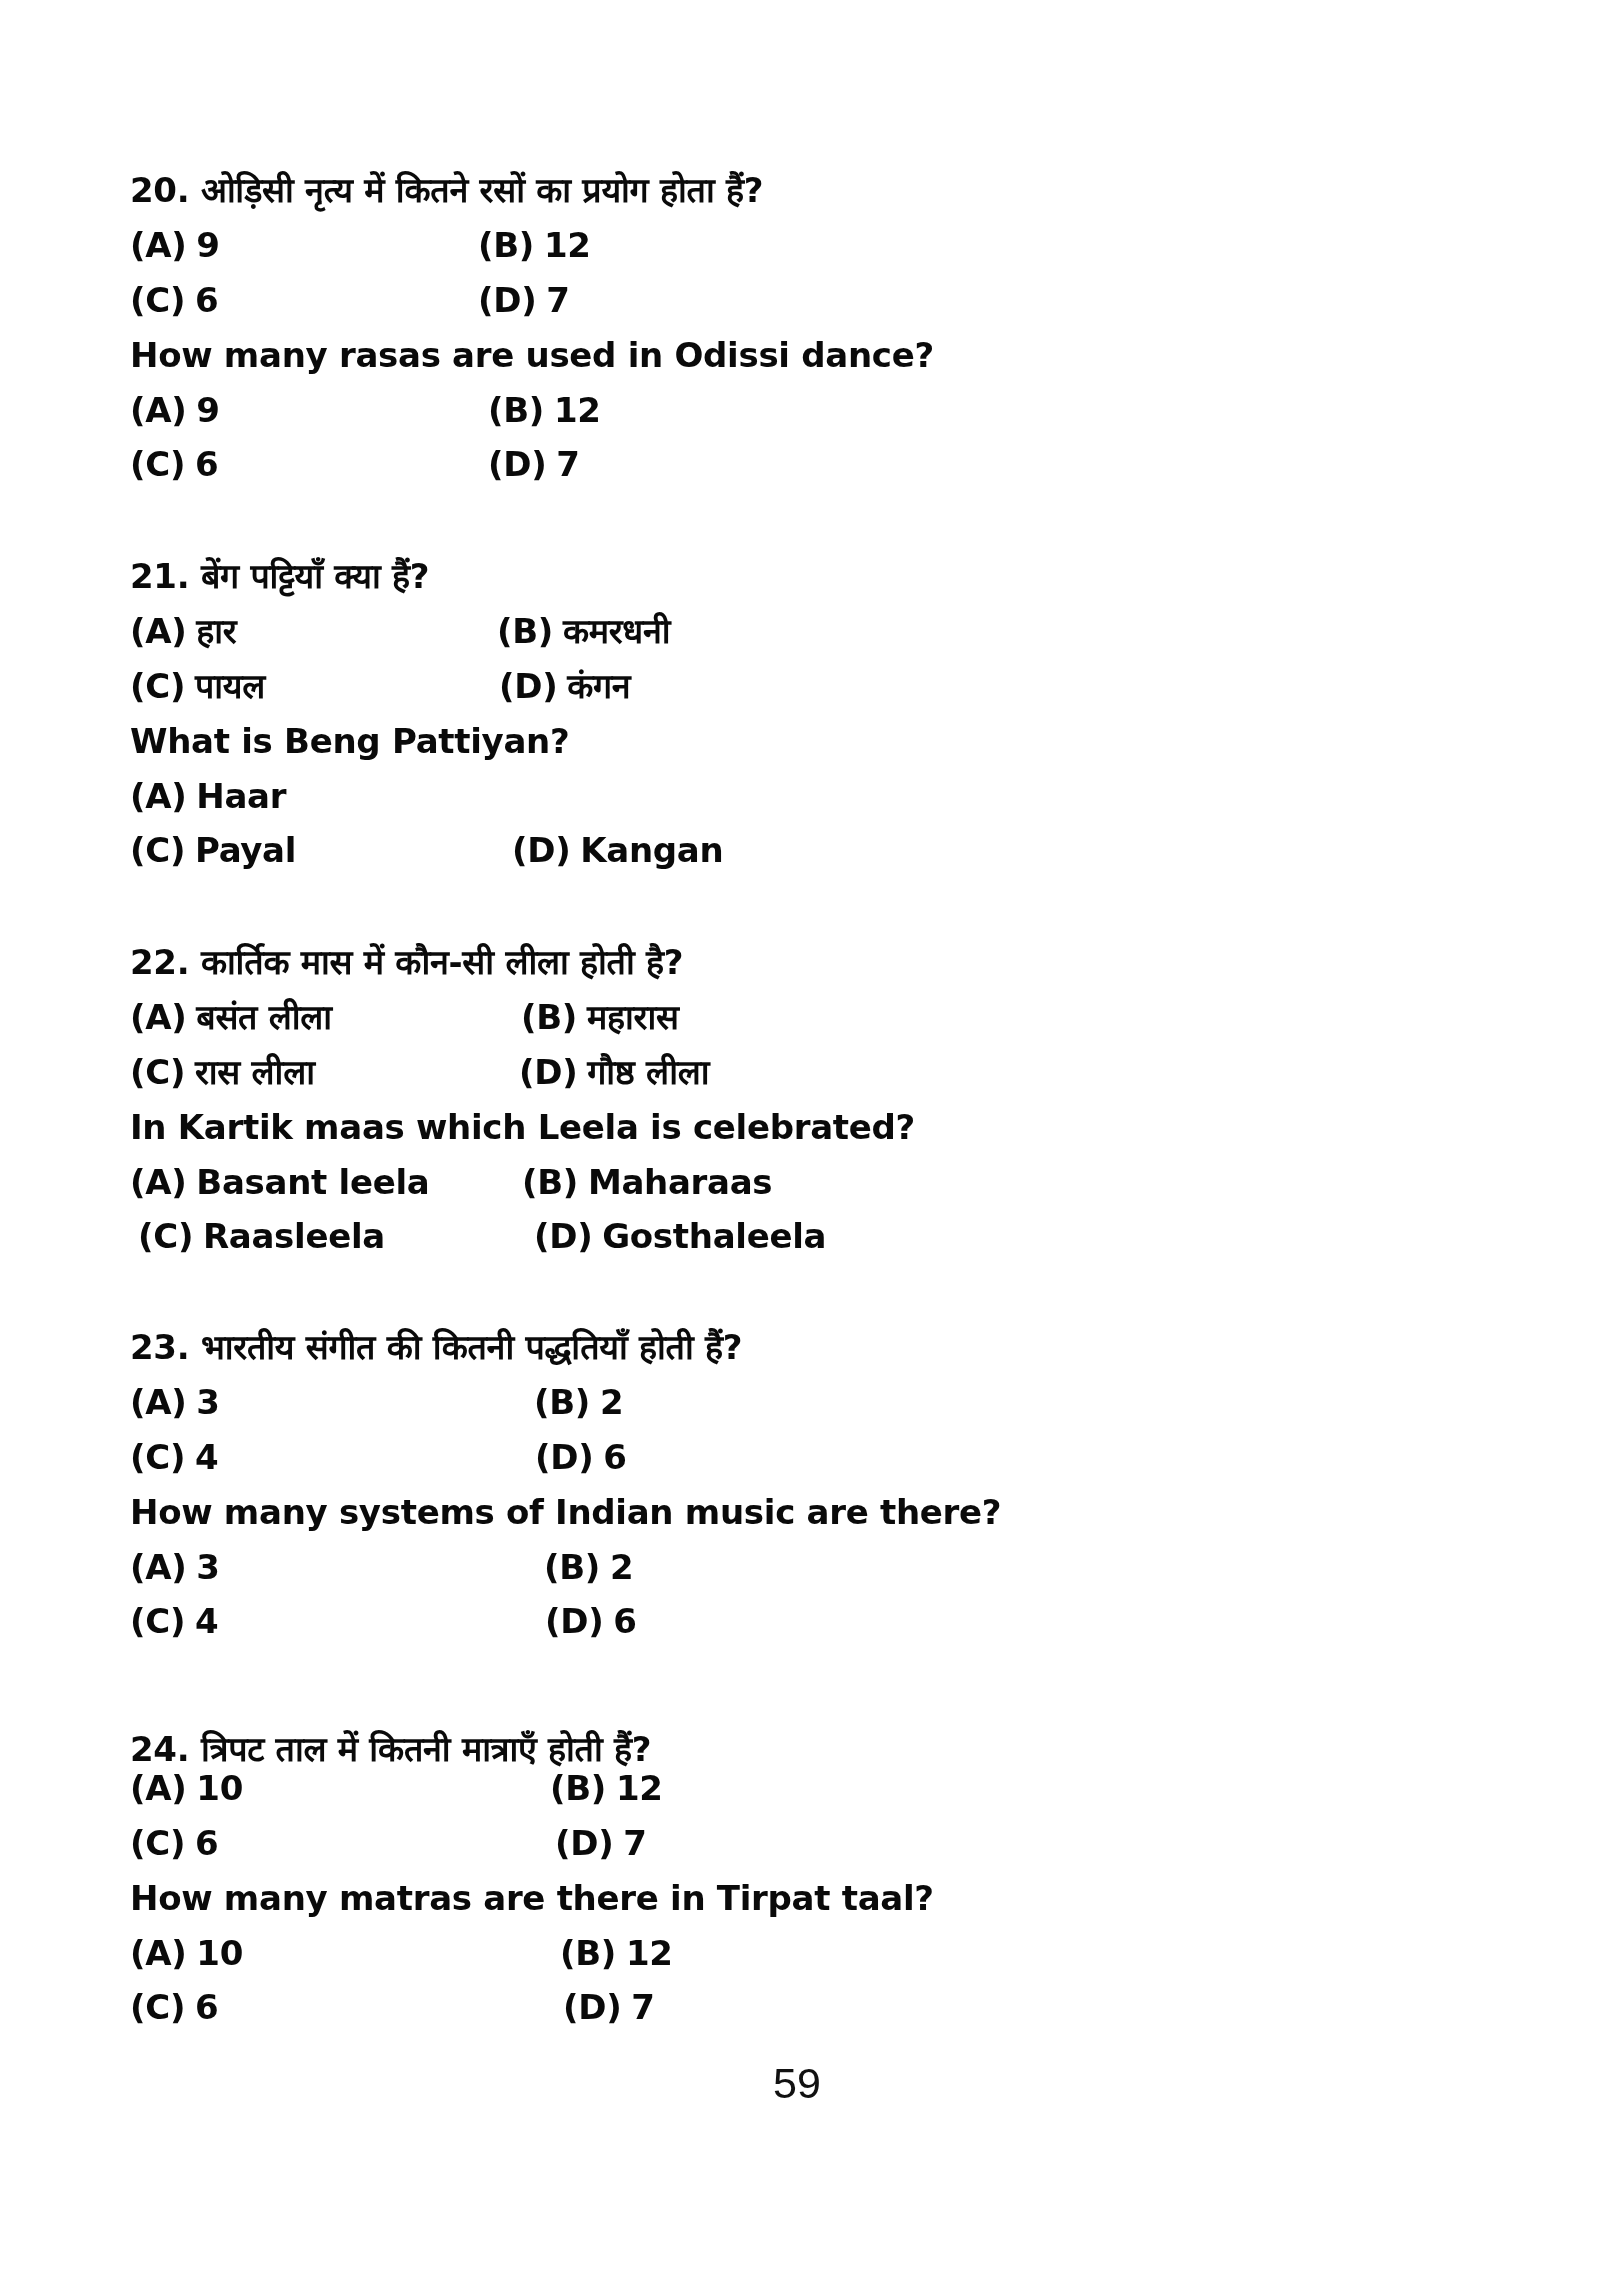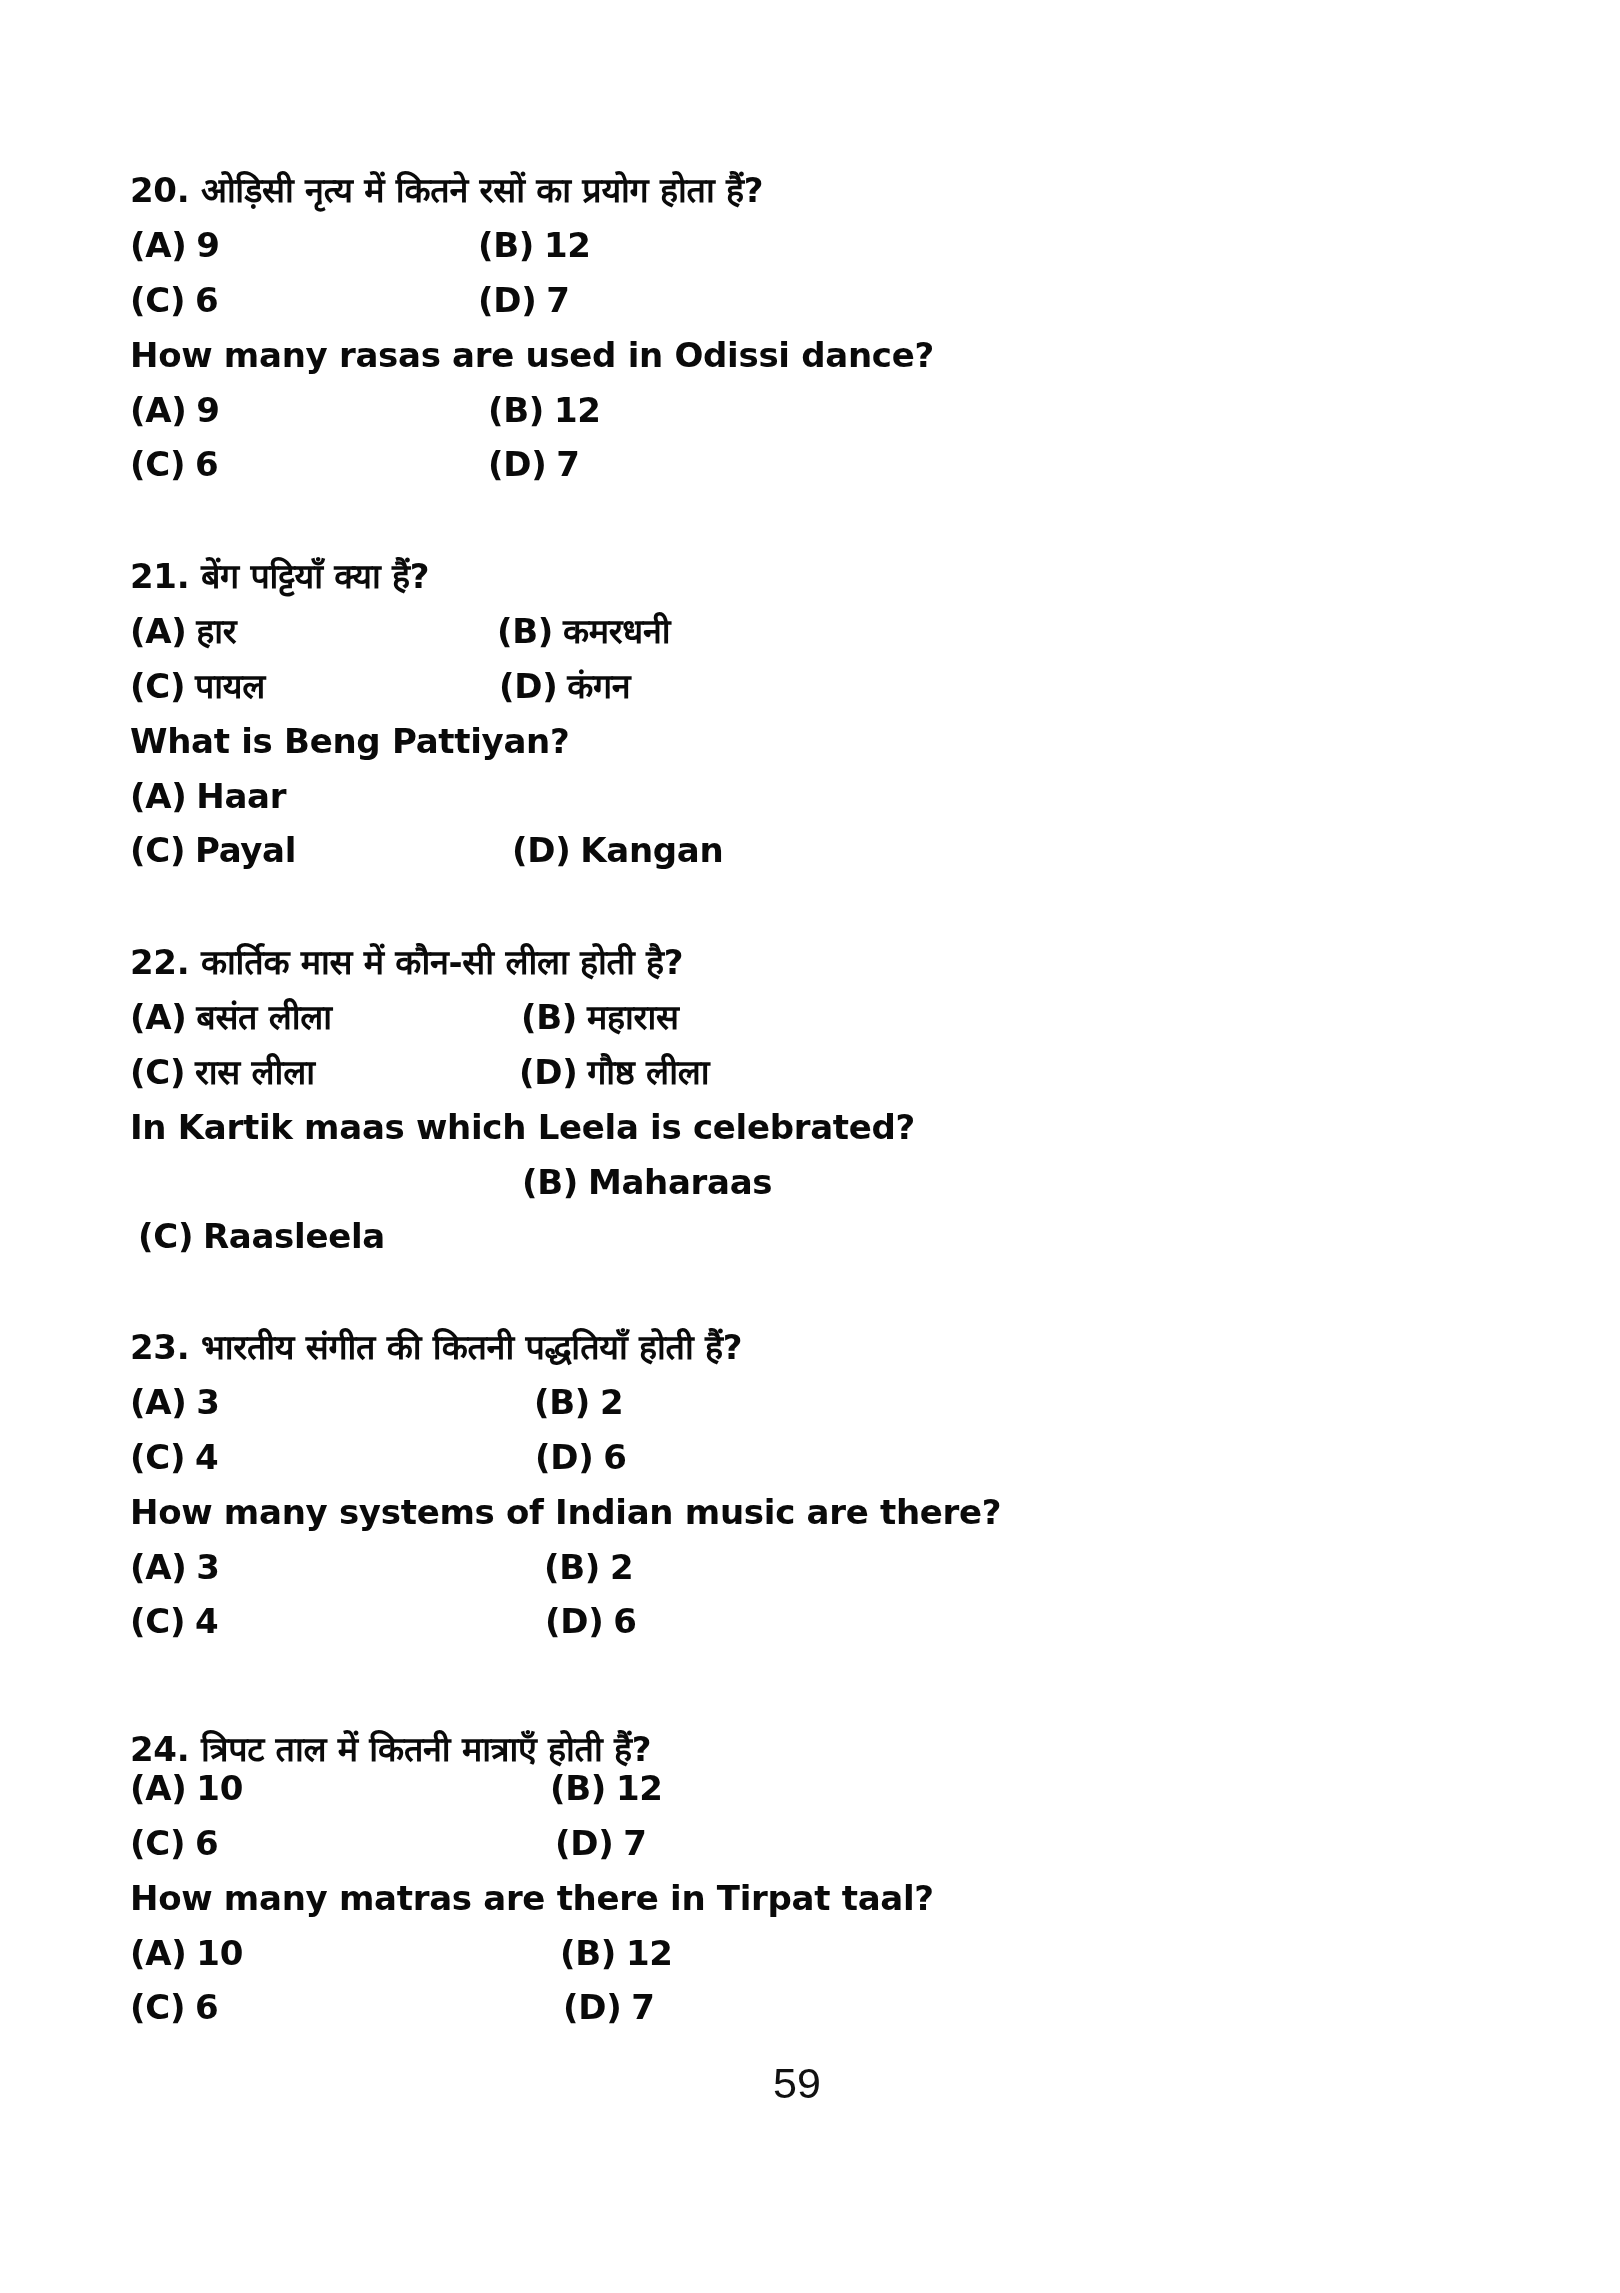--- a/index.html
+++ b/index.html
@@ -116,24 +116,26 @@
     <div class="line" style="top:55px; width:1372px;">
       <span class="opt" style="left:0;"><span class="lbl">(A)</span><span>बसंत लीला</span></span>
       <span class="opt" style="left:391px;"><span class="lbl">(B)</span><span>महारास</span></span>
     </div>
     <div class="line" style="top:110px; width:1372px;">
       <span class="opt" style="left:0;"><span class="lbl">(C)</span><span>रास लीला</span></span>
       <span class="opt" style="left:389px;"><span class="lbl">(D)</span><span>गौष्ठ लीला</span></span>
     </div>
     <div class="line" style="top:165px;">In Kartik maas which Leela is celebrated?</div>
     <div class="line" style="top:220px; width:1372px;">
+      <span class="opt" style="left:0;"><span class="lbl">(A)</span><span>Basant leela</span></span>
       <span class="opt" style="left:392px;"><span class="lbl">(B)</span><span>Maharaas</span></span>
     </div>
     <div class="line" style="top:274px; width:1372px;margin-left:8px;">
       <span class="opt" style="left:0;"><span class="lbl">(C)</span><span>Raasleela</span></span>
+      <span class="opt" style="left:396px;"><span class="lbl">(D)</span><span>Gosthaleela</span></span>
     </div>
   </div>
 
   <div class="block" style="top:1320px;">
     <div class="line" style="top:0px;">
       <span>23.</span>
       <span>भारतीय संगीत की कितनी पद्धतियाँ होती हैं?</span>
     </div>
     <div class="line" style="top:55px; width:1372px;">
       <span class="opt" style="left:0;"><span class="lbl">(A)</span><span>3</span></span>

